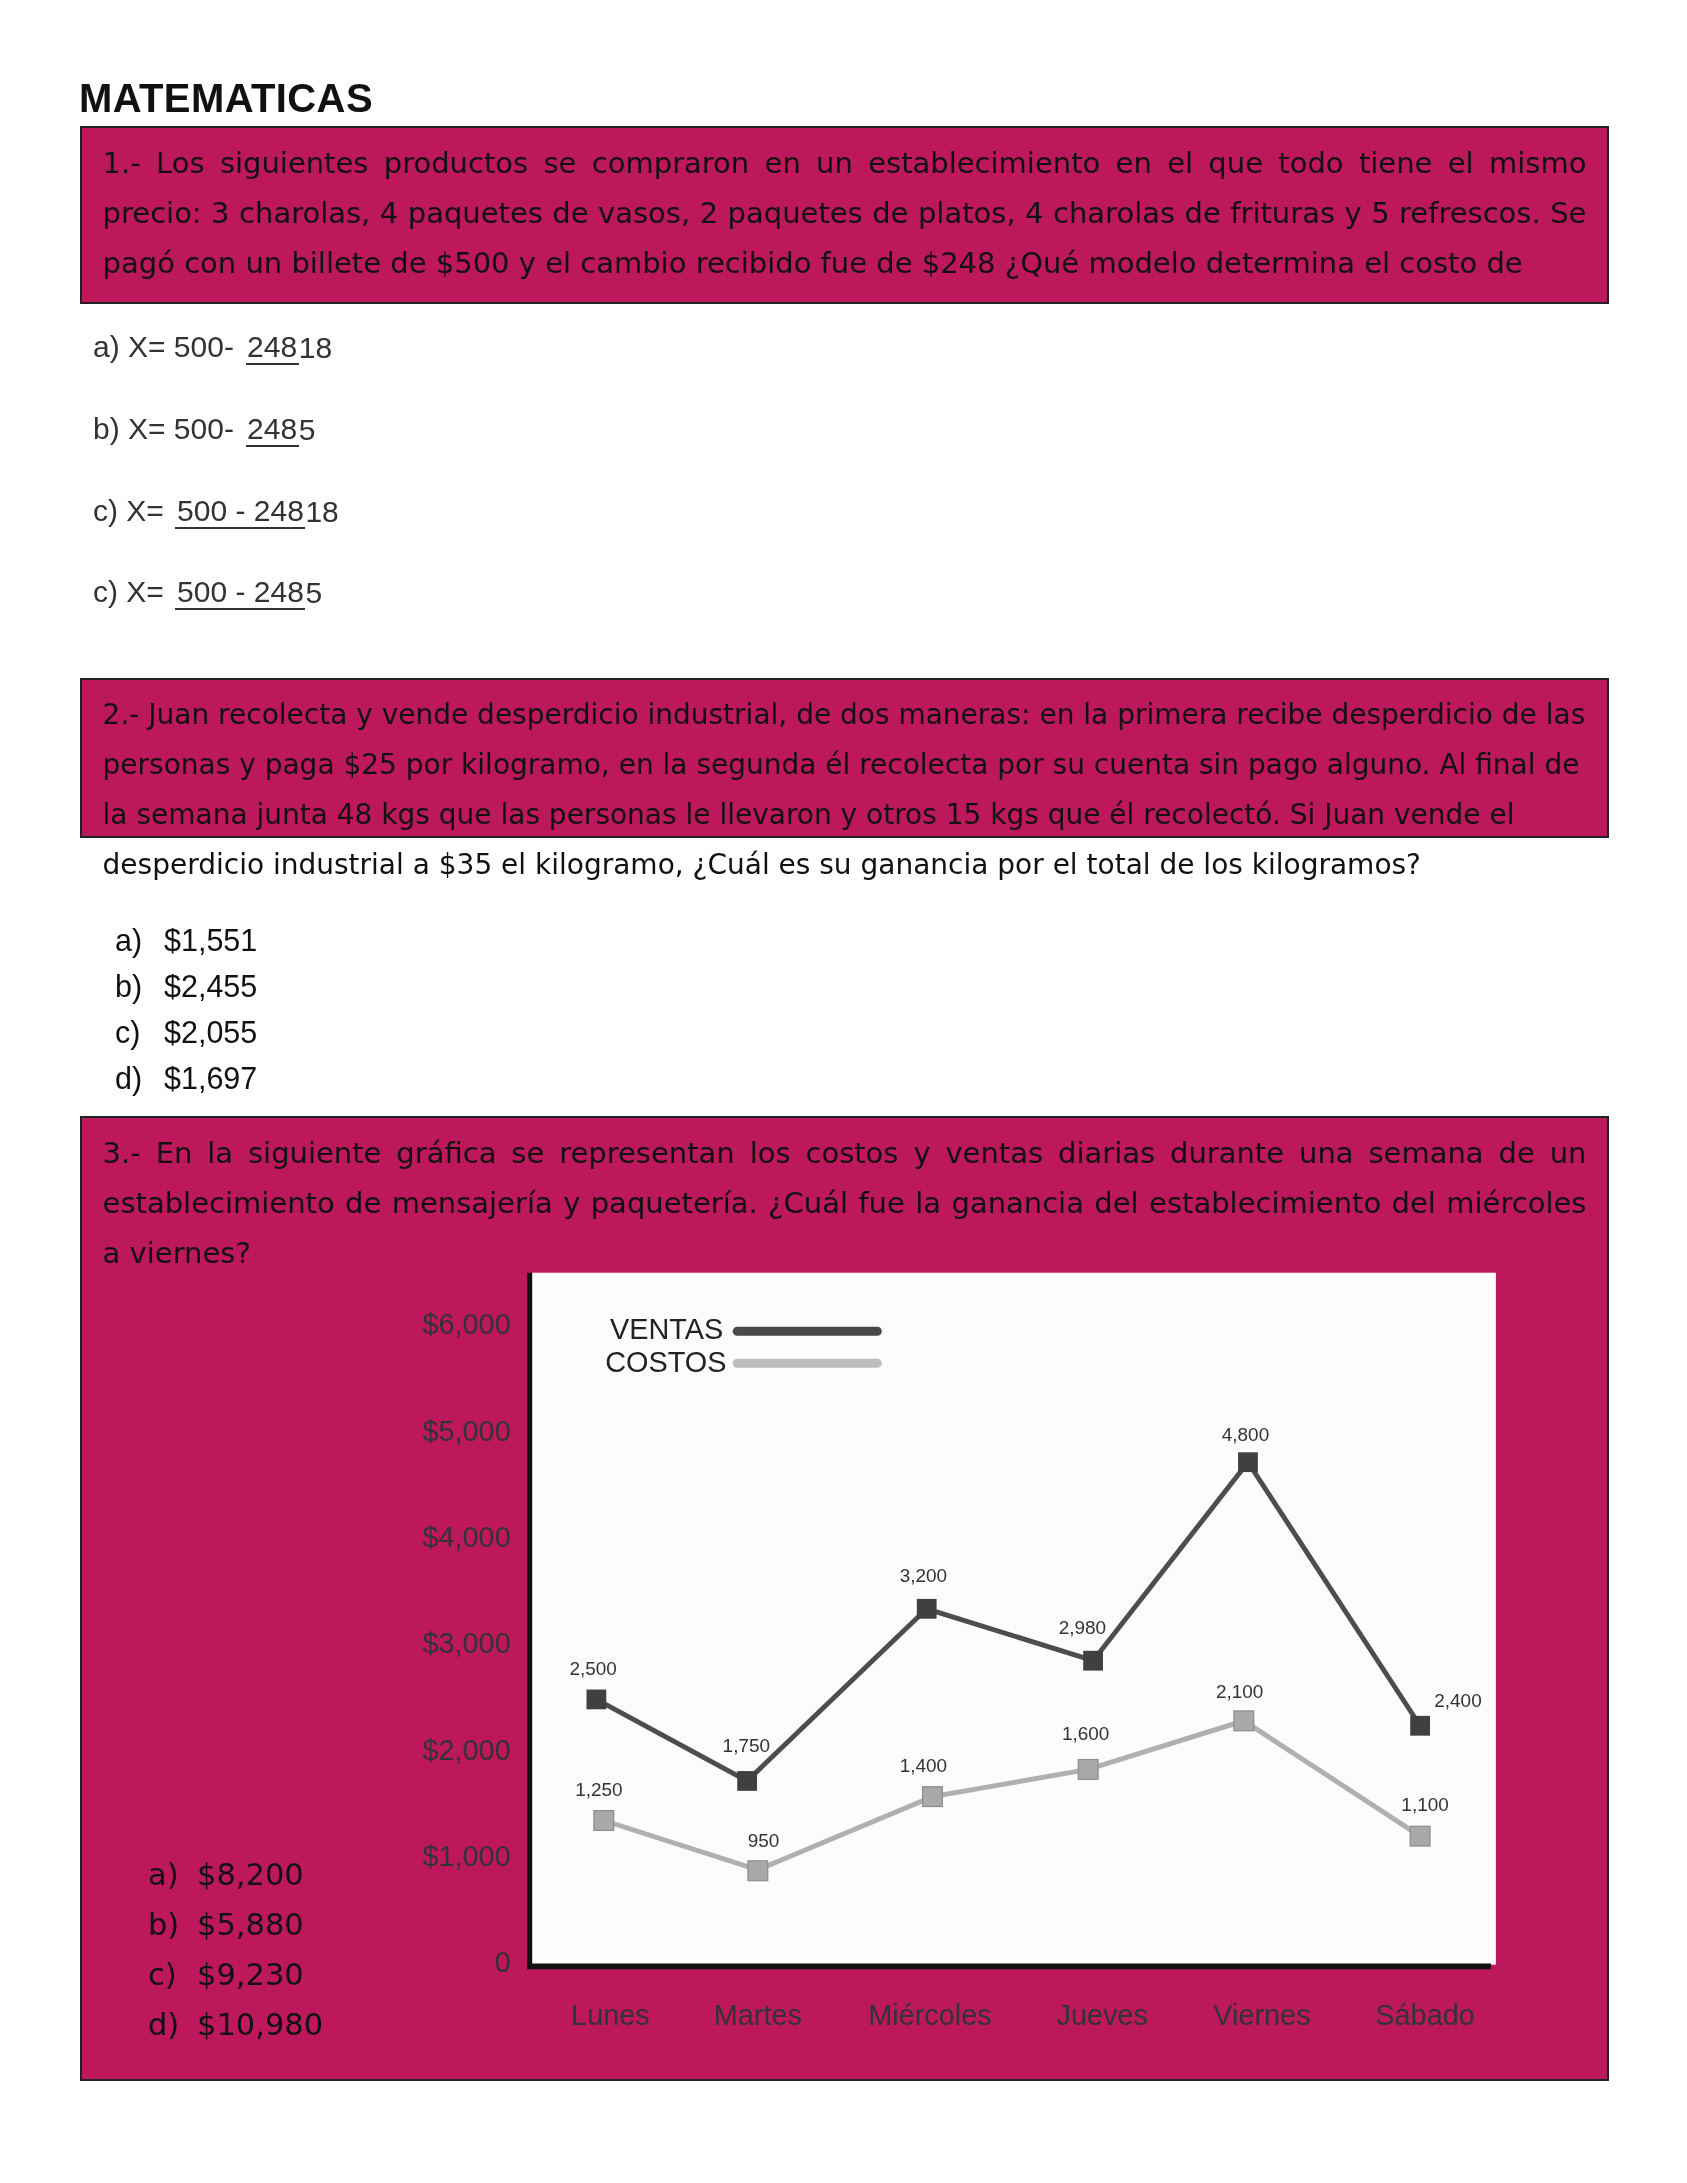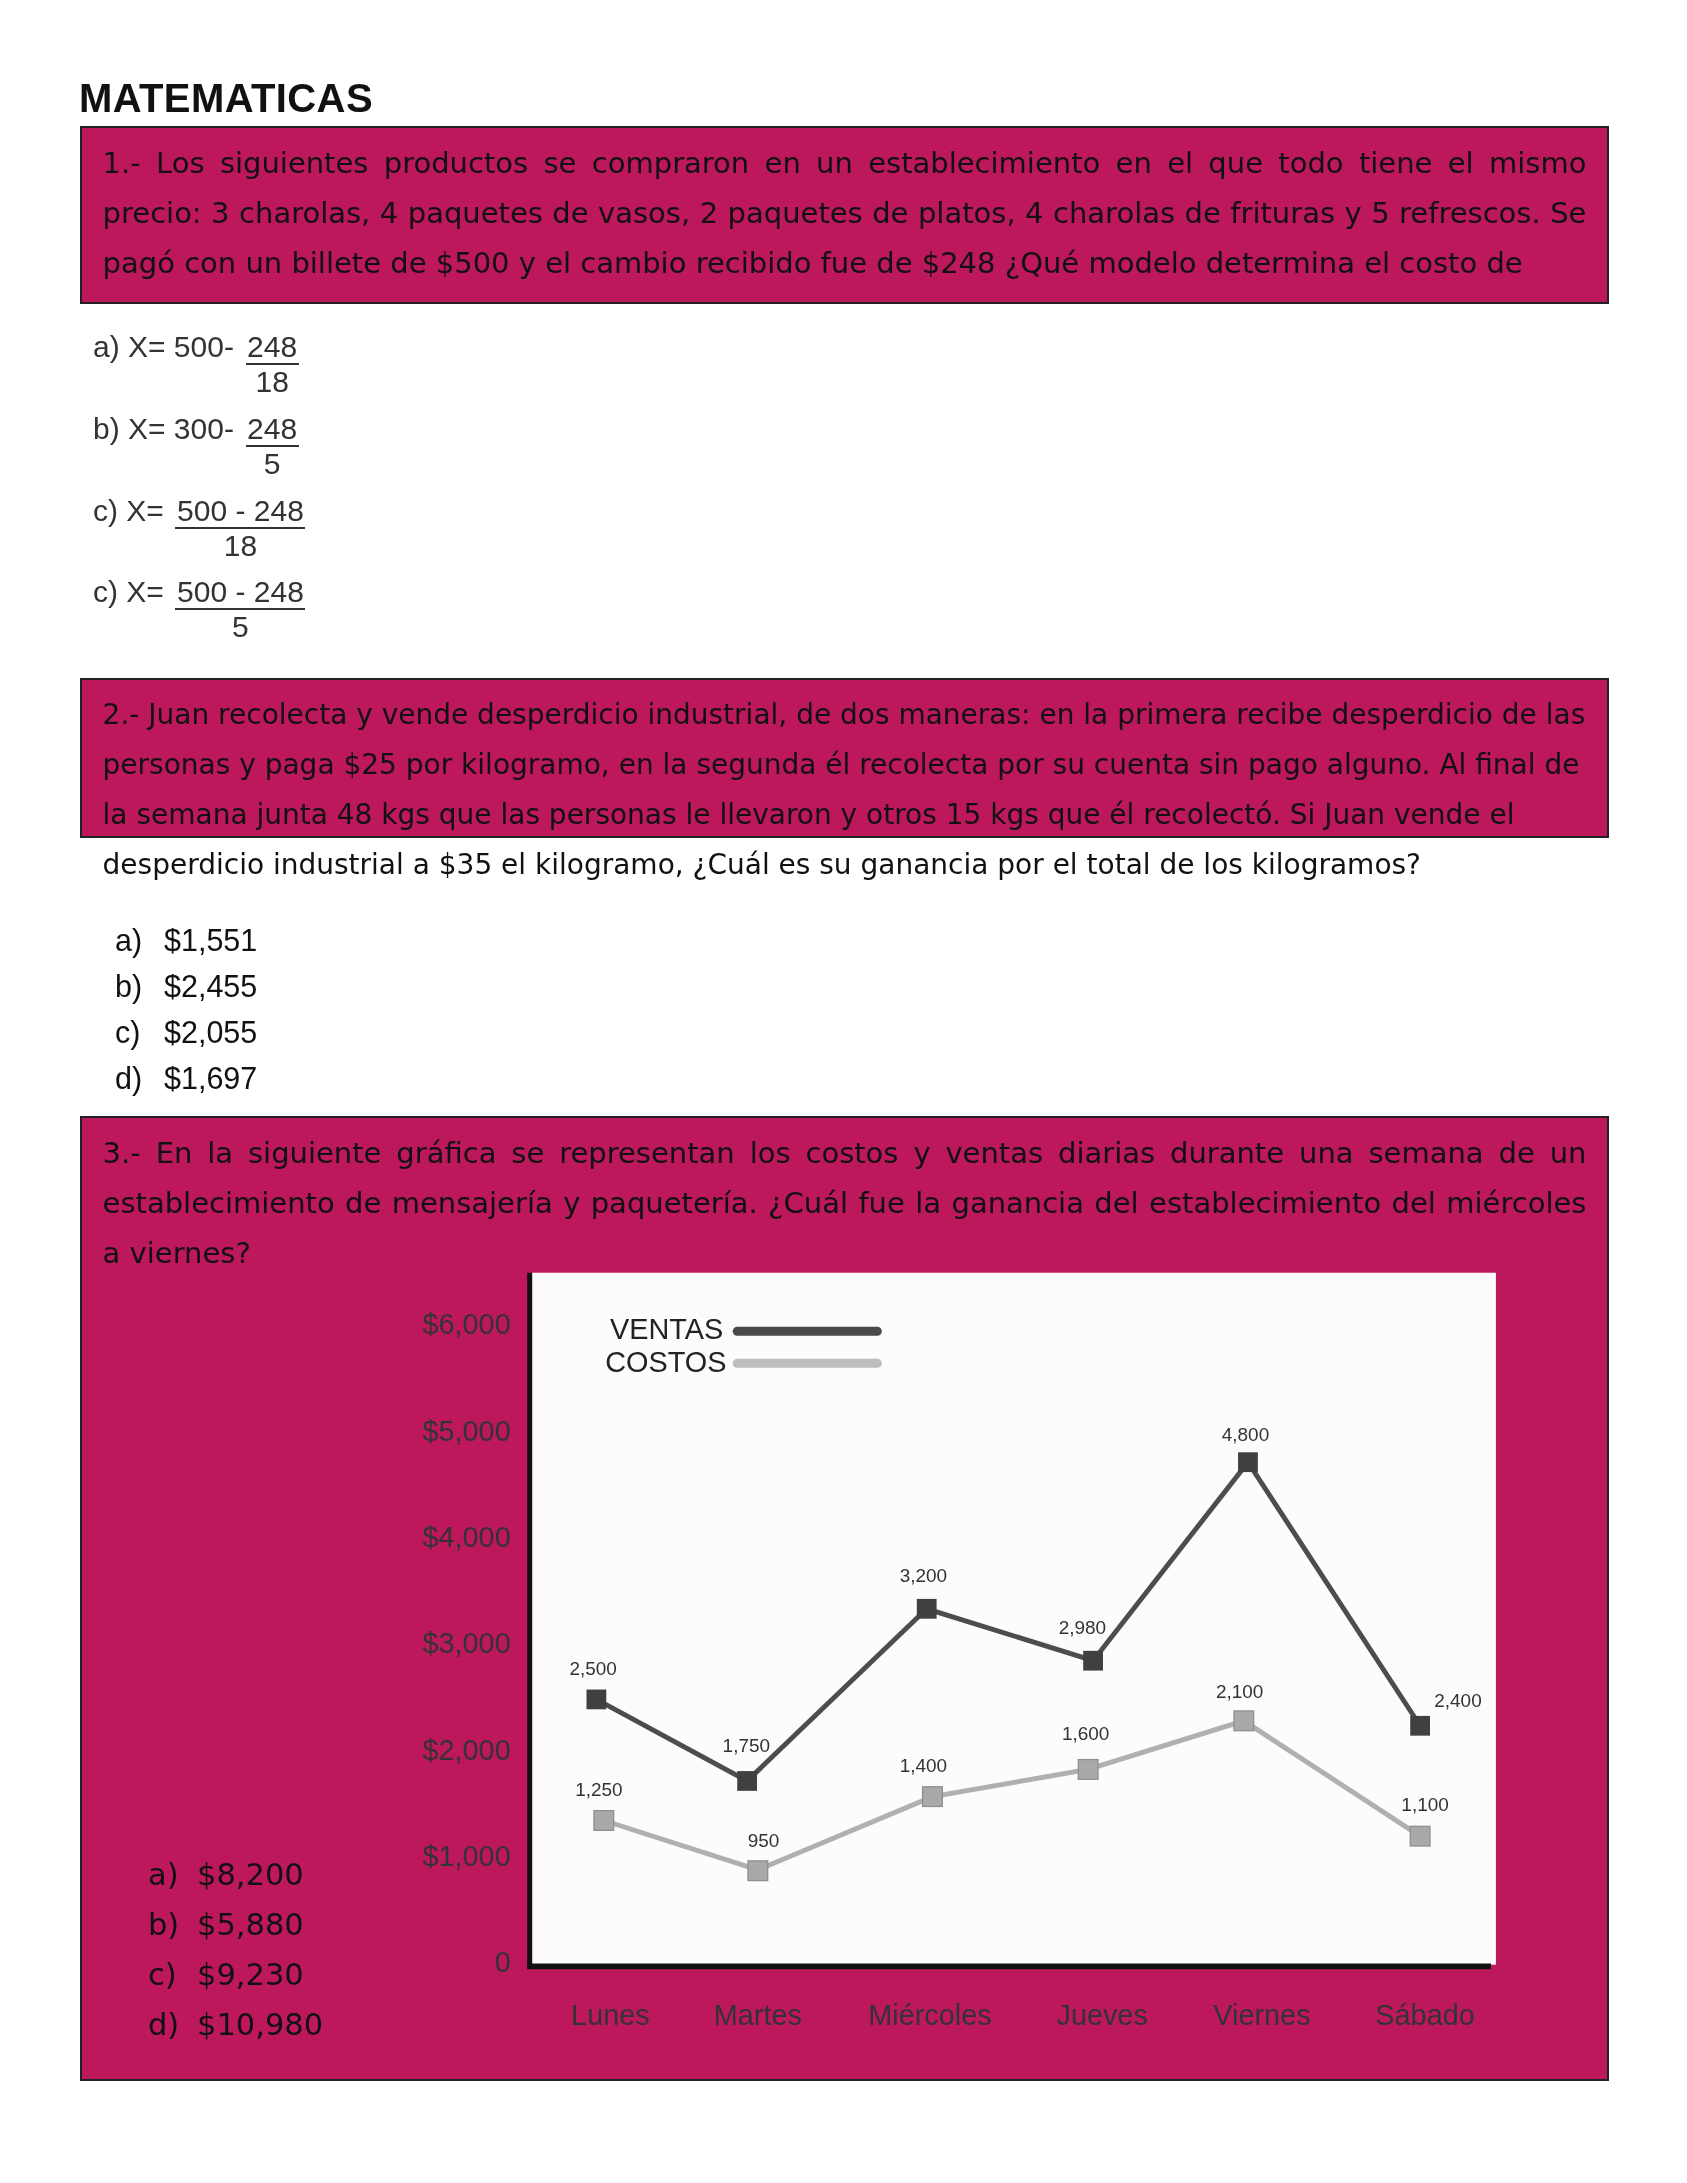--- a/index.html
+++ b/index.html
@@ -3,21 +3,21 @@
 <meta charset="utf-8">
 <style>
   html, body { margin: 0; padding: 0; background: #ffffff; }
   body { width: 1687px; height: 2183px; position: relative; overflow: hidden; font-family: "Liberation Sans", sans-serif; color: #111; }
   .title { position: absolute; left: 79px; top: 76px; font-size: 40px; font-weight: bold; letter-spacing: 0.4px; }
   .qbox { position: absolute; left: 80px; width: 1529px; border: 2.5px solid #222; box-sizing: border-box; background: #be185d; }
   .qtext { font-family: "DejaVu Sans", sans-serif; font-size: 29px; line-height: 50px; padding: 10px 20.6px 0 20.6px; text-align: justify; color: #111; }
   .q2text { text-align: left; font-size: 28px; }
   .opt-formula { position: absolute; left: 82px; font-size: 30px; color: #333; display: flex; align-items: flex-start; height: 74px; margin-left: 11px; }
   .opt-formula .lbl { margin-right: 6.6px; }
-  .frac { display: inline-flex; flex-direction: column; align-items: center; margin-left: 5px; }
+  .frac { display: inline-flex; align-items: center; margin-left: 5px; }
   .frac .num { border-bottom: 2.5px solid #333; padding: 0 1.6px; line-height: 33px; }
   .frac .den { line-height: 33px; }
   .opt-list { position: absolute; left: 115px; font-size: 30.5px; line-height: 46px; }
   .opt-list .row { display: flex; }
   .opt-list .letter { width: 49px; }
   .q3-opts { position: absolute; left: 148px; top: 1850px; font-family: "DejaVu Sans", sans-serif; font-size: 30.5px; line-height: 50px; }
   .q3-opts .row { display: flex; }
   .q3-opts .letter { width: 49px; }
   .chart { position: absolute; left: 0; top: 0; }
   .chart text { font-family: "Liberation Sans", sans-serif; }
@@ -32,21 +32,21 @@
 </div>
 
 <div class="opt-formula" style="top:330px;">
   <span class="lbl">a) X= 500-</span>
   <span class="frac">
     <span class="num">248</span>
     <span class="den">18</span>
   </span>
 </div>
 <div class="opt-formula" style="top:412px;">
-  <span class="lbl">b) X= 300-</span>
+  <span class="lbl">b) X= 500-</span>
   <span class="frac">
     <span class="num">248</span>
     <span class="den">5</span>
   </span>
 </div>
 <div class="opt-formula" style="top:494px;">
   <span class="lbl">c) X=</span>
   <span class="frac">
     <span class="num">500 - 248</span>
     <span class="den">18</span>

